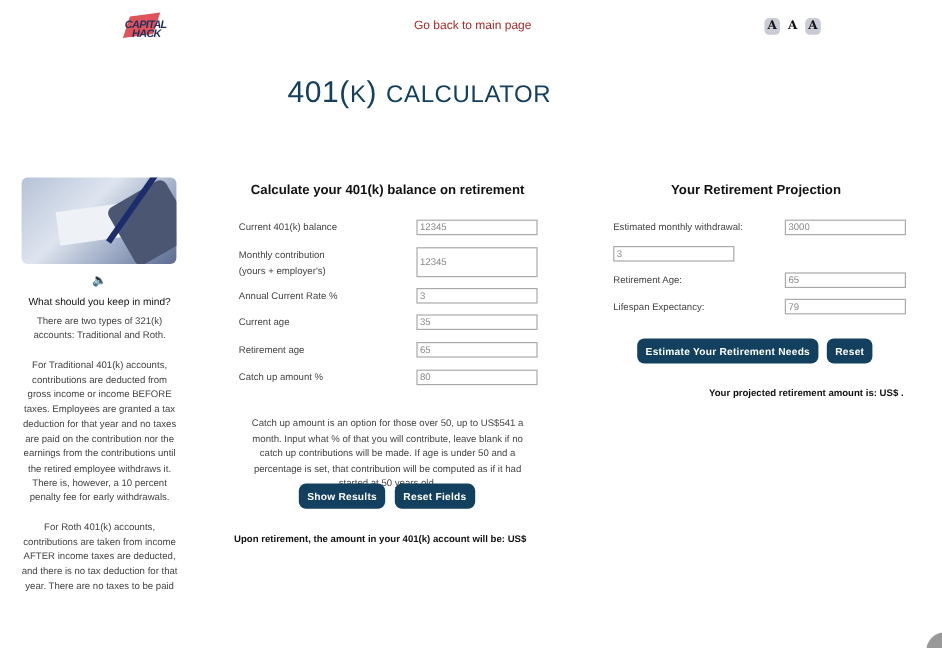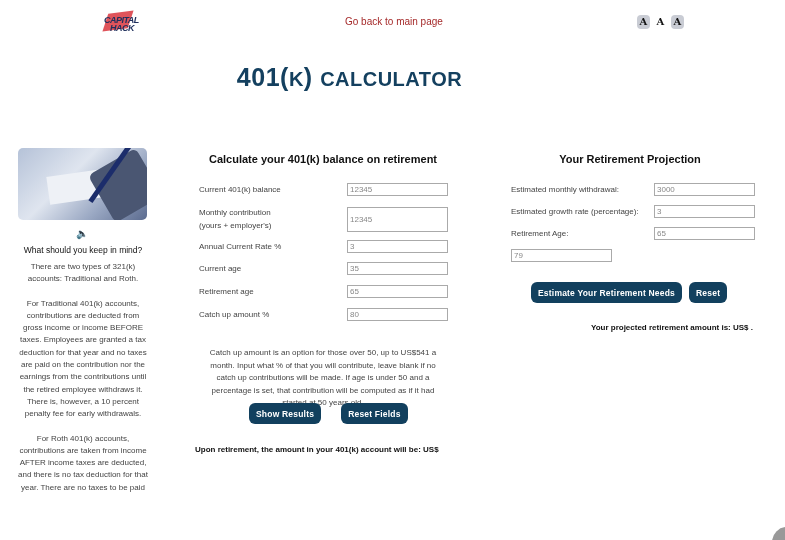--- a/index.html
+++ b/index.html
@@ -5,39 +5,39 @@
   html, body { margin:0; padding:0; }
   body { width:785px; height:540px; overflow:hidden; background:#ffffff; position:relative; font-family:"Liberation Sans", sans-serif; color:#333; }
   .logo { position:absolute; left:100px; top:12px; width:42px; height:22px; }
   .logo .mark { position:absolute; left:6px; top:0px; width:24px; height:18px; background:#d9363e; transform:skewX(-25deg) rotate(-8deg); opacity:0.85; }
   .logo .t1, .logo .t2 { position:absolute; font-weight:bold; color:#1f2f5c; font-size:9px; letter-spacing:-0.5px;font-style:italic; }
   .logo .t1 { left:4px; top:3px; }
   .logo .t2 { left:10px; top:11px; }
   .back-link { position:absolute; left:345px; top:16px; font-size:10px; color:#a52a2a; text-decoration:none; }
   .font-sizes { position:absolute; left:637px; top:15px; display:flex; gap:4px; }
   .fs-btn { width:13px; height:14px; background:#c9ccd4; border-radius:4px; font-size:10px; font-weight:bold; color:#111; text-align:center; line-height:14px; font-family:"DejaVu Serif", serif; }
-  .title { position:absolute; left:0; width:699px; top:63px; text-align:center; color:#14405f; font-weight:bold; font-size:25px; letter-spacing:0.5px; }
+  .title { position:absolute; left:0; width:699px; top:63px; text-align:center; color:#14405f; font-weight:normal; font-size:25px; letter-spacing:0.5px; }
   .title .sc { font-size:20px; }
   .side { position:absolute; left:18px; top:148px; width:130px; text-align:center; }
   .side-img { width:129px; height:72px; border-radius:5px; background:linear-gradient(135deg,#b5c2d8 0%,#dfe5ef 40%,#9aa8c3 70%,#5b6b8f 100%); position:relative; overflow:hidden; }
   .side-img .paper { position:absolute; left:30px; top:25px; width:55px; height:28px; background:#eef1f6; transform:rotate(-8deg); }
   .side-img .calc { position:absolute; left:80px; top:10px; width:55px; height:55px; background:#4a5672; transform:rotate(-30deg); border-radius:6px; }
   .side-img .pen { position:absolute; left:90px; top:-10px; width:5px; height:70px; background:#1c2d6b; transform:rotate(35deg); }
   .speaker { font-size:10px; margin-top:8px; color:#111; }
   .side h4 { font-size:8.5px; margin:6px 0 6px 0; color:#111; font-weight:normal; }
   .side p { font-size:8px; color:#444; line-height:12.3px; margin:0 0 12px 0; }
   .col1 { position:absolute; left:195px; top:153px; width:256px; }
   .col-title { text-align:center; font-weight:bold; font-size:11px; color:#111; }
-  .row { position:absolute; left:4px; display:flex; align-items:flex-end; }
+  .row { position:absolute; left:4px; display:flex; align-items:flex-start; }
   .lbl { font-size:8px; color:#444; width:148px; line-height:13px; }
   .inp { width:97px; height:11px; border:1px solid #aaa; font-size:8px; color:#888; padding:0 0 0 2px; font-family:"Liberation Sans", sans-serif; box-sizing:content-box; }
   .inp.tall { height:23px; }
   .note { position:absolute; left:10px; top:162px; width:236px; text-align:center; font-size:8px; color:#444; line-height:12.5px;margin-top:32px; }
   .btn { background:#12405e; color:#fff; font-weight:bold; font-size:8.5px; border:none; border-radius:6px; padding:0 7px; height:21px; font-family:"Liberation Sans", sans-serif; letter-spacing:0.2px; }
-  .btns1 { position:absolute; left:54px; top:250px; display:flex; gap:20px; }
+  .btns1 { position:absolute; left:54px; top:250px; display:flex; gap:8px; }
   .result1 { position:absolute; left:0; width:256px; top:292px; text-align:left; font-size:8px; font-weight:bold; color:#111; }
   .col2 { position:absolute; left:507px; top:153px; width:246px; }
   .col2 .lbl { width:143px; }
   .btns2 { position:absolute; left:24px; top:129px; display:flex; gap:7px; }
   .result2 { position:absolute; left:0; width:246px; top:170px; text-align:right; font-size:8px; font-weight:bold; color:#111; }
   .corner { position:absolute; left:772px; top:527px; width:30px; height:30px; border-radius:50%; background:#999; }
 </style>
 </head>
 <body>
 
@@ -113,28 +113,28 @@
 </div>
 
 <div class="col2">
   <div class="col-title">Your Retirement Projection</div>
 
   <div class="row" style="top:30px">
     <span class="lbl">Estimated monthly withdrawal:</span>
     <input class="inp" value="3000" style="">
   </div>
   <div class="row" style="top:52px">
-    <span class="lbl">Estimated growth rate (percentage):</span>
     <input class="inp" value="3" style="">
   </div>
   <div class="row" style="top:74px">
     <span class="lbl">Retirement Age:</span>
     <input class="inp" value="65" style="">
   </div>
   <div class="row" style="top:96px">
+    <span class="lbl">Lifespan Expectancy:</span>
     <input class="inp" value="79" style="">
   </div>
 
   <div class="btns2">
     <button class="btn">Estimate Your Retirement Needs</button>
     <button class="btn">Reset</button>
   </div>
 
   <div class="result2">Your projected retirement amount is: US$ .</div>
 </div>

